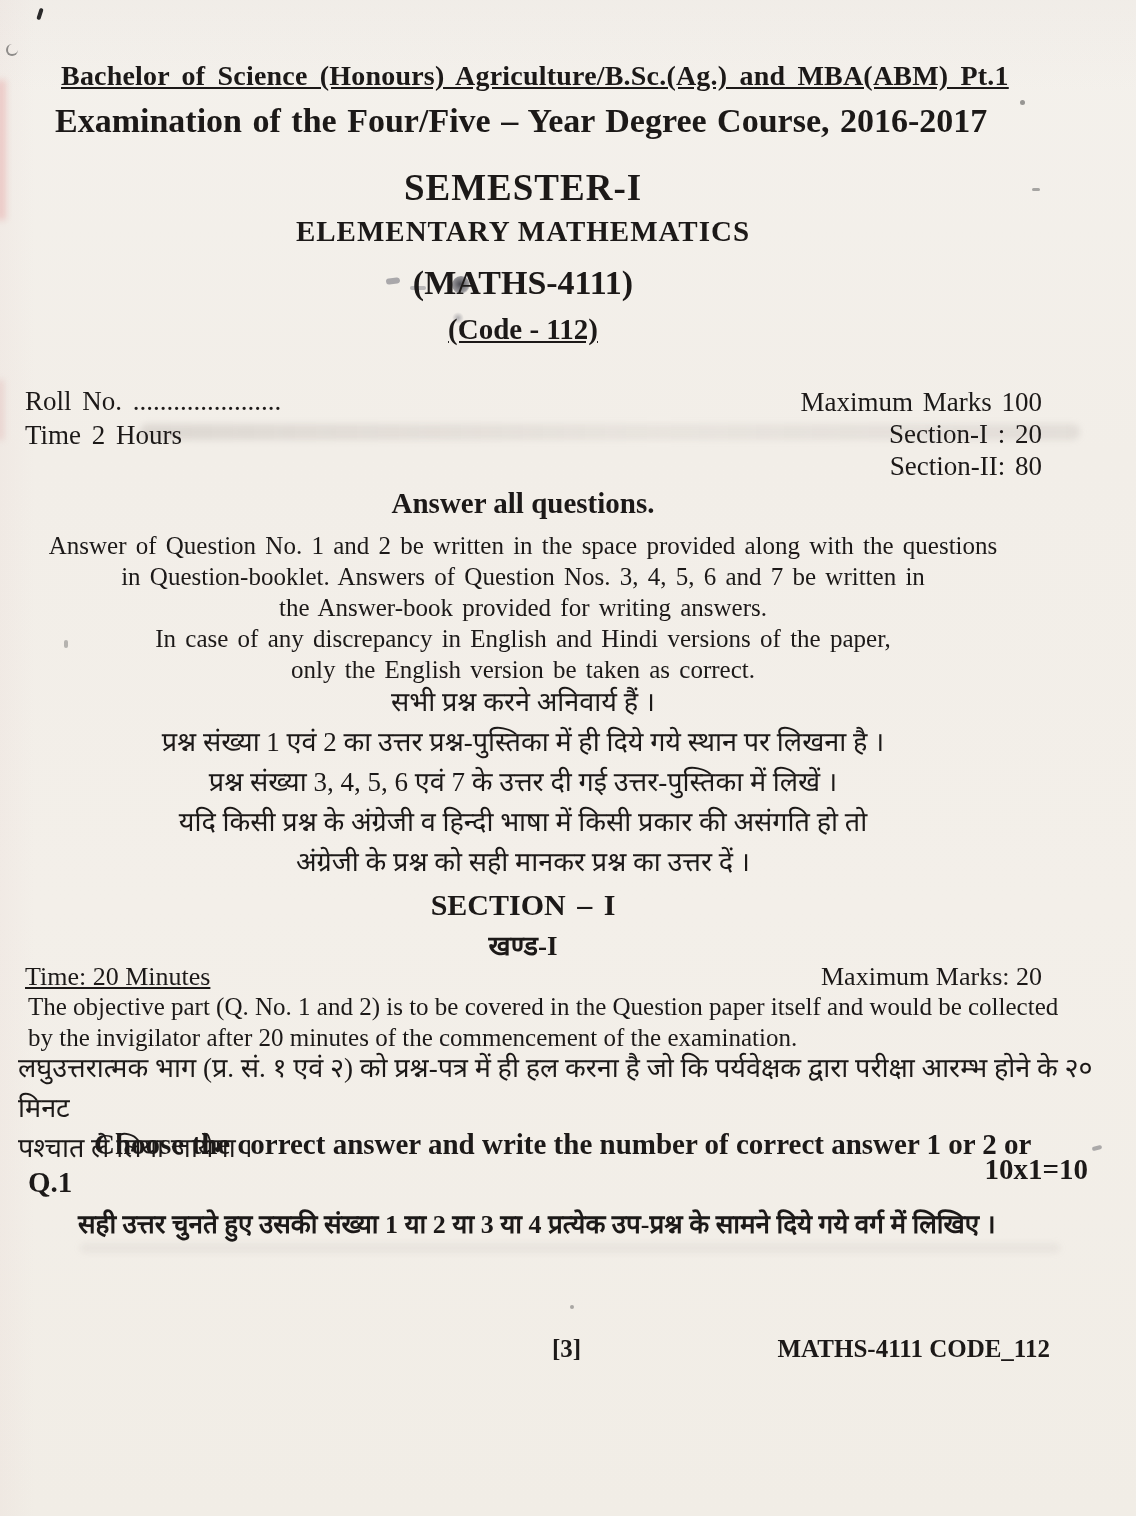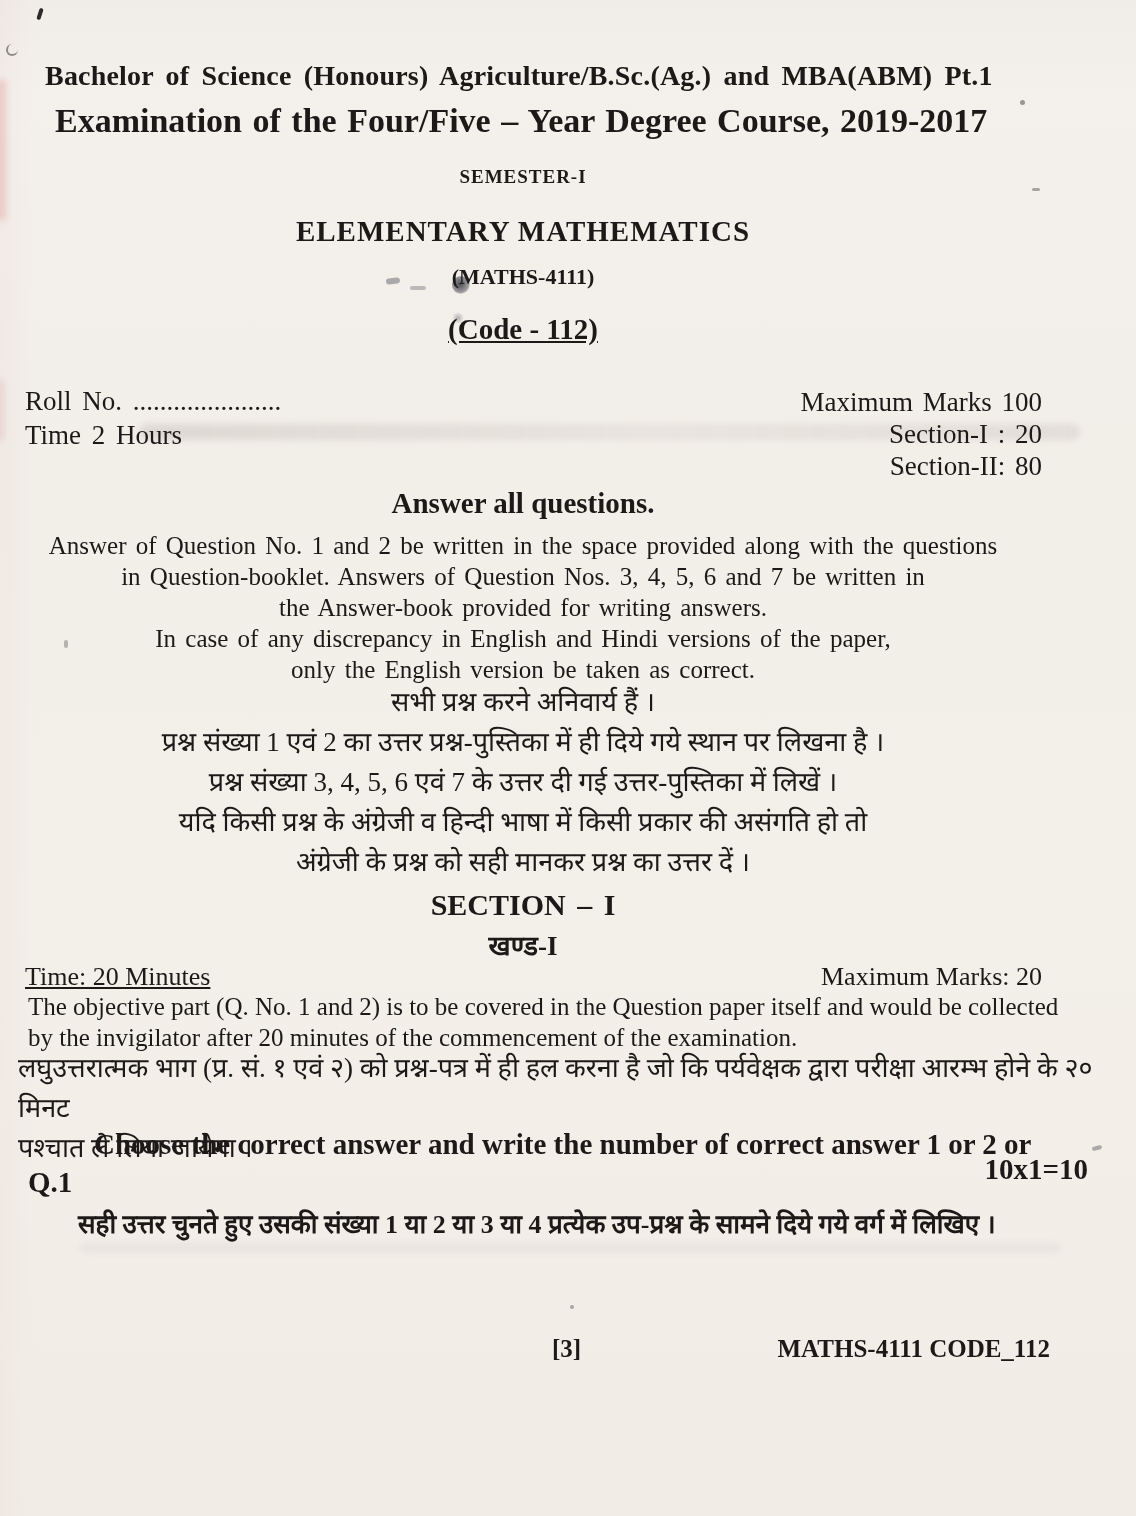--- a/index.html
+++ b/index.html
@@ -11,25 +11,25 @@
     background:
       linear-gradient(180deg, rgba(210,200,195,0.10) 0%, rgba(255,255,255,0) 6%),
       linear-gradient(90deg, rgba(220,190,190,0.10) 0%, rgba(255,255,255,0) 3%),
       linear-gradient(180deg, #f4f1ec 0%, #f2eee8 30%, #f3efe9 60%, #f1ede6 100%);
     color: #1c1918;
     font-family: "Liberation Serif", serif;
     overflow: hidden;
   }
   .abs { position: absolute; }
   .center-col { position: absolute; left: 10px; right: 100px; text-align: center; }
-  .t-program { top: 60px; left: 45px; font-size: 28px; font-weight: bold; word-spacing: 5px; letter-spacing: 0.2px; }
+  .t-program { top: 60px; left: 61px; font-size: 28px; font-weight: bold; word-spacing: 5px; letter-spacing: 0.2px; text-decoration: underline; }
   .t-exam    { top: 102px; left: 55px; font-size: 34px; font-weight: bold; word-spacing: 2px; }
-  .t-sem     { top: 166px; font-size: 19px; font-weight: bold; letter-spacing: 1px; }
+  .t-sem     { top: 166px; font-size: 37px; font-weight: bold; letter-spacing: 1px; }
   .t-subj    { top: 215px; font-size: 29px; font-weight: bold; letter-spacing: 1px; }
-  .t-mcode   { top: 264px; font-size: 22px; font-weight: bold; }
+  .t-mcode   { top: 264px; font-size: 34px; font-weight: bold; }
   .t-code    { top: 313px; font-size: 29px; font-weight: bold; text-decoration: underline; }
   .t-roll    { top: 386px; left: 25px; font-size: 27px; word-spacing: 4px; }
   .t-time    { top: 420px; left: 25px; font-size: 27px; word-spacing: 4px; }
   .meta-right { top: 386px; right: 94px; text-align: right; font-size: 27px; line-height: 32px; word-spacing: 3px; }
   .t-ansall  { top: 487px; font-size: 29px; font-weight: bold; }
   .instr-en  { top: 530px; font-size: 25px; line-height: 31px; word-spacing: 3px; }
   .t-hindi-head { top: 682px; font-size: 27px; font-weight: normal; }
   .instr-hi  { top: 722px; font-size: 27px; line-height: 40px; }
   .t-sec1    { top: 888px; font-size: 30px; font-weight: bold; word-spacing: 4px; }
   .t-khand   { top: 926px; font-size: 27px; font-weight: bold; }
@@ -90,21 +90,21 @@
   <div class="abs pen-mark1"></div>
   <div class="abs pen-mark2"></div>
   <div class="abs spec1"></div>
   <div class="abs spec2"></div>
   <div class="abs spec3"></div>
   <div class="abs spec4"></div>
   <div class="abs spec5"></div>
   <div class="abs spec6"></div>
 
   <div class="abs t-program">Bachelor of Science (Honours) Agriculture/B.Sc.(Ag.) and MBA(ABM) Pt.1</div>
-  <div class="abs t-exam">Examination of the Four/Five – Year Degree Course, 2019-2017</div>
+  <div class="abs t-exam">Examination of the Four/Five – Year Degree Course, 2016-2017</div>
   <div class="center-col t-sem">SEMESTER-I</div>
   <div class="center-col t-subj">ELEMENTARY MATHEMATICS</div>
   <div class="center-col t-mcode">(MATHS-4111)</div>
   <div class="center-col t-code">(Code - 112)</div>
 
   <div class="abs t-roll">Roll No. ......................</div>
   <div class="abs t-time">Time 2 Hours</div>
   <div class="abs meta-right">
     <div>Maximum Marks 100</div>
     <div>Section-I : 20</div>

